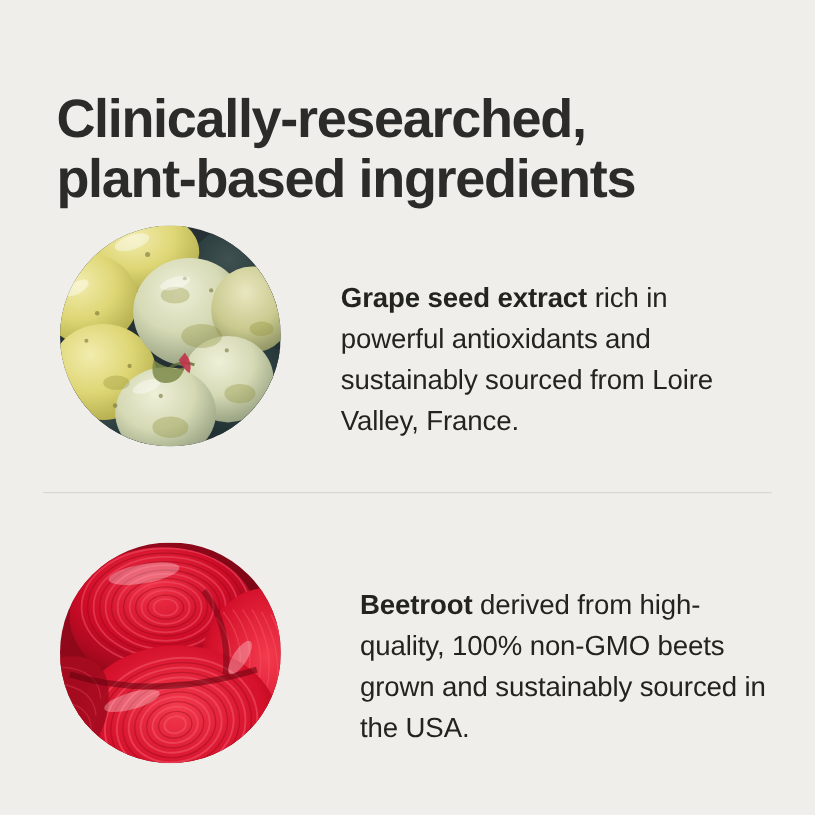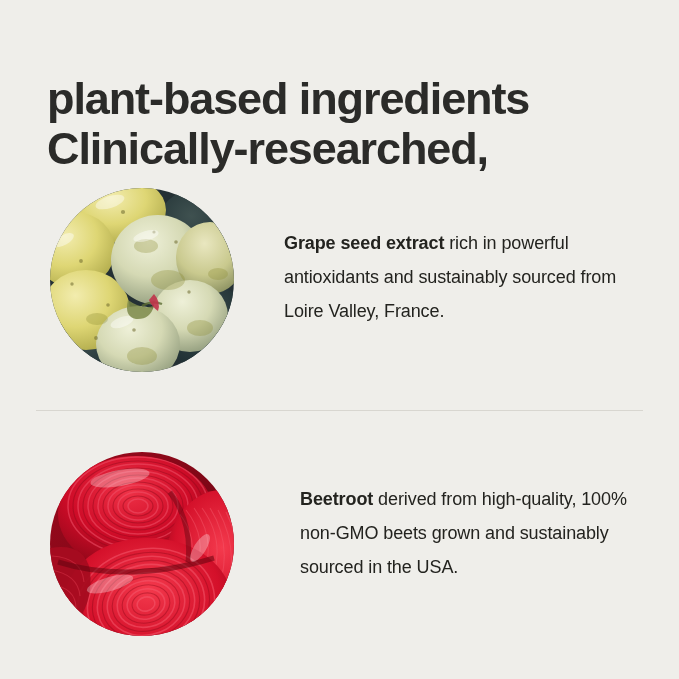--- a/index.html
+++ b/index.html
@@ -57,21 +57,21 @@
     overflow: hidden;
   }
   .media svg { display: block; width: 184px; height: 184px; }
 
   .copy {
     position: absolute;
     left: 284px;
     top: 20px;
     width: 352px;
     color: #23231f;
-    font-size: 18px;
+    font-size: 23px;
     line-height: 34px;
     letter-spacing: -0.1px;
   }
   .row-beet .copy { top: 12px; margin-left: 16px; }
   .copy b { font-weight: 700; }
 
   
   .divider {
     position: absolute;
     left: 36px;
@@ -80,22 +80,22 @@
     height: 1px;
     background: #d8d6d0;
   }
 </style>
 </head>
 <body>
 
 <div class="page">
 
   <h1 class="heading">
+    <span class="heading-line">Clinically-researched,</span>
     <span class="heading-line">plant-based ingredients</span>
-    <span class="heading-line">Clinically-researched,</span>
   </h1>
 
   <div class="row row-grape">
 
     <div class="media">
       <svg viewBox="0 0 184 184" xmlns="http://www.w3.org/2000/svg">
         <defs>
           <radialGradient id="gr1" cx="38%" cy="32%" r="72%">
             <stop offset="0%" stop-color="#f2ecae"></stop>
             <stop offset="55%" stop-color="#ded674"></stop>

